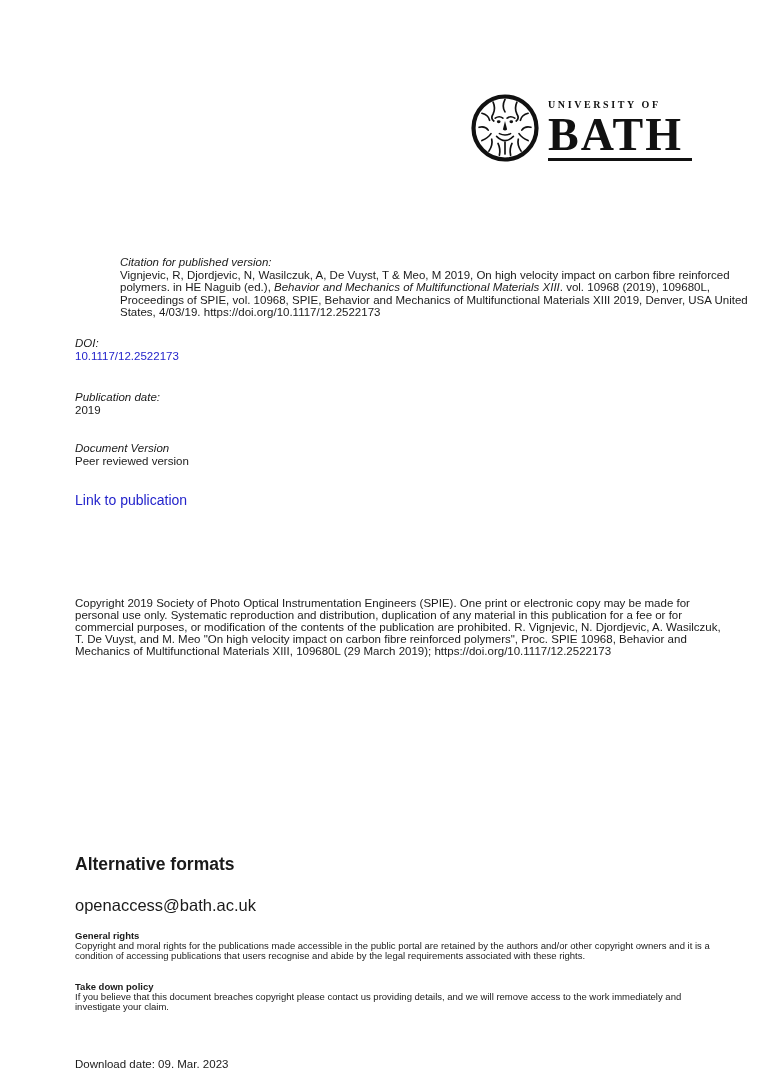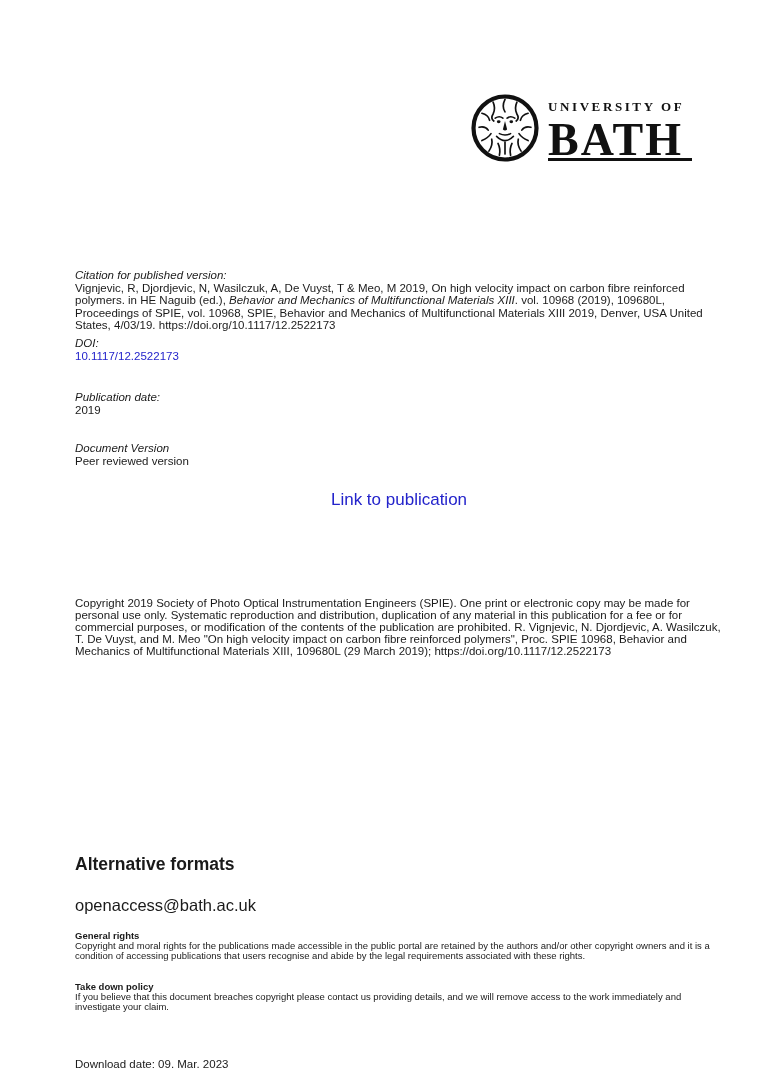--- a/index.html
+++ b/index.html
@@ -11,40 +11,40 @@
     font-family: "Liberation Sans", sans-serif;
     color: #1a1a1a;
     overflow: hidden;
   }
   .abs { position: absolute; }
 
   
   .logo-emblem { left: 470px; top: 93px; width: 70px; height: 70px; }
   .logo-textblock { left: 548px; top: 99px; width: 160px; font-family: "Liberation Serif", serif; }
   .logo-small {
-    font-size: 13px; font-weight: bold; letter-spacing: 2.6px;
+    font-size: 10px; font-weight: bold; letter-spacing: 2.6px;
     color: #111; white-space: nowrap; font-family: Liberation Serif, serif;
   }
   .logo-large {
     font-size: 46px; font-weight: bold; letter-spacing: 2px;
     color: #111; line-height: 46px; margin-top: 2px; white-space: nowrap;
   }
   .logo-underline { left: 548px; top: 158px; width: 144px; height: 2.5px; background: #111; }
 
   
   .col { left: 75px; width: 648px; }
   .body-txt { font-size: 11.5px; line-height: 12.6px; }
   .italic { font-style: italic; }
   .link { color: #2323cb; text-decoration: none; cursor: pointer; }
 
-  .citation-block { top: 269px; }
+  .citation-block { top: 256px; margin-left: 45px; }
   .doi-block { top: 337px; }
   .pubdate-block { top: 391px; }
   .docver-block { top: 442px; }
-  .linkpub-block { top: 494px; font-size: 17px; line-height: 12.6px; text-align: center; }
+  .linkpub-block { top: 494px; font-size: 14px; line-height: 12.6px; }
   .copyright-block { top: 597px; font-size: 11.5px; line-height: 12px; }
 
   .university-block { top: 791px; font-size: 13.5px; font-weight: bold; }
 
   .altformats-heading { top: 854px; font-size: 17.5px; font-weight: bold; }
   .altformats-line1 { top: 876px; font-size: 16.5px; }
   .altformats-email { top: 896px; font-size: 16.5px; }
 
   .smallprint { font-size: 9.5px; line-height: 10px; }
   .smallprint .sp-head { font-weight: bold; }

